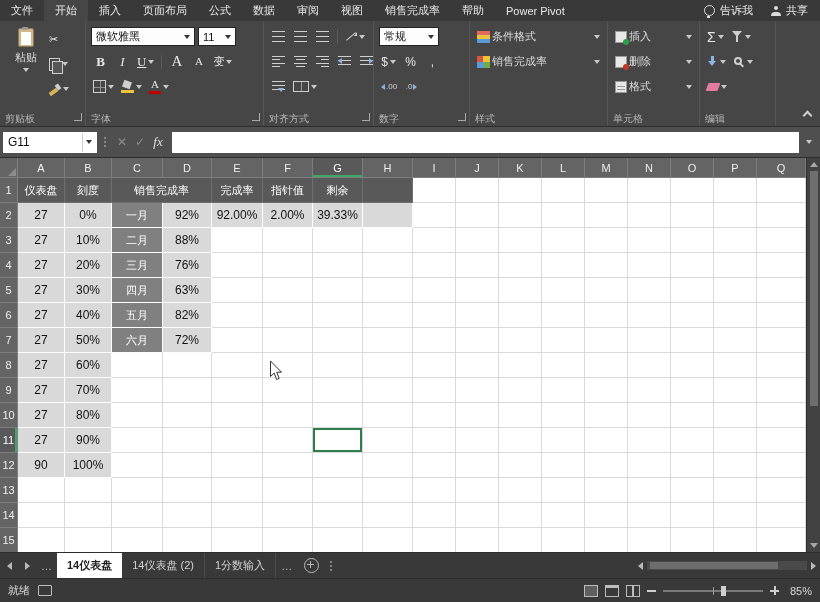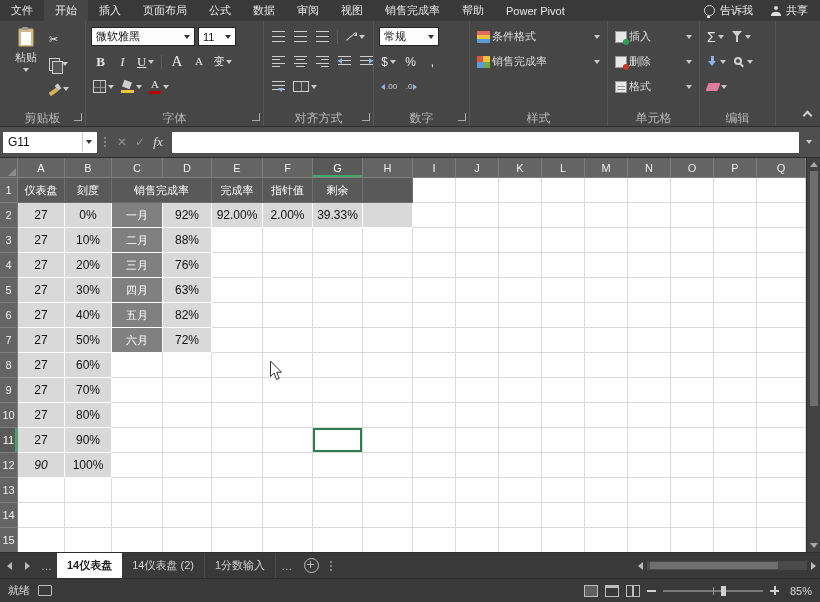--- a/index.html
+++ b/index.html
@@ -15,21 +15,21 @@
   .tellme,.share{display:flex;align-items:center;gap:5px}
   .bulb{width:9px;height:9px;border:1px solid #ddd;border-radius:50%;position:relative}
   .bulb:after{content:"";position:absolute;left:2px;bottom:-3px;width:3px;height:2px;background:#ddd}
   .person{width:10px;height:10px;position:relative}
   .person:before{content:"";position:absolute;left:3px;top:0;width:4px;height:4px;border-radius:50%;background:#ddd}
   .person:after{content:"";position:absolute;left:0;bottom:0;width:10px;height:4px;border-radius:5px 5px 0 0;background:#ddd}
 
   
   .ribbon{height:105px;background:#464646;display:flex;font-size:11px;color:#dcdcdc;border-bottom:1px solid #2d2d2d;position:relative;flex:0 0 auto}
   .rgroup{display:flex;flex-direction:column;border-right:1px solid #555;position:relative;padding:3px 5px 0;box-sizing:border-box}
-  .glabel{margin-top:auto;text-align:center;color:#b8b8b8;font-size:12px;line-height:15px;height:15px;white-space:nowrap}
+  .glabel{margin-top:auto;text-align:left;color:#b8b8b8;font-size:10px;line-height:15px;height:15px;white-space:nowrap}
   .launcher{position:absolute;right:3px;bottom:5px;width:7px;height:7px;border-right:1px solid #a8a8a8;border-bottom:1px solid #a8a8a8}
   .rrow{display:flex;align-items:center;height:25px;gap:3px}
   .ib{display:inline-flex;align-items:center;justify-content:center;gap:2px;min-width:15px;height:20px;padding:0 2px;cursor:default}
   .ib.wide{width:100%;justify-content:flex-start}
   .slabel{font-size:11px;white-space:nowrap}
   .car{width:0;height:0;border-left:3px solid transparent;border-right:3px solid transparent;border-top:4px solid #c9c9c9;display:inline-block}
   .car.dk{border-top-color:#333}
   .vsep{width:1px;height:14px;background:#5c5c5c;margin:0 2px}
   .letter{font-family:"Liberation Serif","DejaVu Serif",serif;font-size:13px;color:#e6e6e6;line-height:1}
   .b{font-weight:bold}.i{font-style:italic}.u{text-decoration:underline}
@@ -717,21 +717,21 @@
           <div class="cell" style="width: 43px; flex: 0 0 43px;"></div>
           <div class="cell" style="width: 43px; flex: 0 0 43px;"></div>
           <div class="cell" style="width: 43px; flex: 0 0 43px;"></div>
           <div class="cell" style="width: 43px; flex: 0 0 43px;"></div>
           <div class="cell" style="width: 43px; flex: 0 0 43px;"></div>
           <div class="cell" style="width: 43px; flex: 0 0 43px;"></div>
           <div class="cell" style="width: 49px; flex: 0 0 49px;"></div>
         </div>
         <div class="xrow">
           <div class="rowhdr" style="width: 18px; flex: 0 0 18px;">12</div>
-          <div class="cell s-light" style="width: 47px; flex: 0 0 47px; font-style: italic;">90</div>
+          <div class="cell s-light" style="width: 47px; flex: 0 0 47px;">90</div>
           <div class="cell s-light" style="width: 47px; flex: 0 0 47px;">100%</div>
           <div class="cell" style="width: 51px; flex: 0 0 51px;"></div>
           <div class="cell" style="width: 49px; flex: 0 0 49px;"></div>
           <div class="cell" style="width: 51px; flex: 0 0 51px;"></div>
           <div class="cell" style="width: 50px; flex: 0 0 50px;"></div>
           <div class="cell" style="width: 50px; flex: 0 0 50px;"></div>
           <div class="cell" style="width: 50px; flex: 0 0 50px;"></div>
           <div class="cell" style="width: 43px; flex: 0 0 43px;"></div>
           <div class="cell" style="width: 43px; flex: 0 0 43px;"></div>
           <div class="cell" style="width: 43px; flex: 0 0 43px;"></div>

